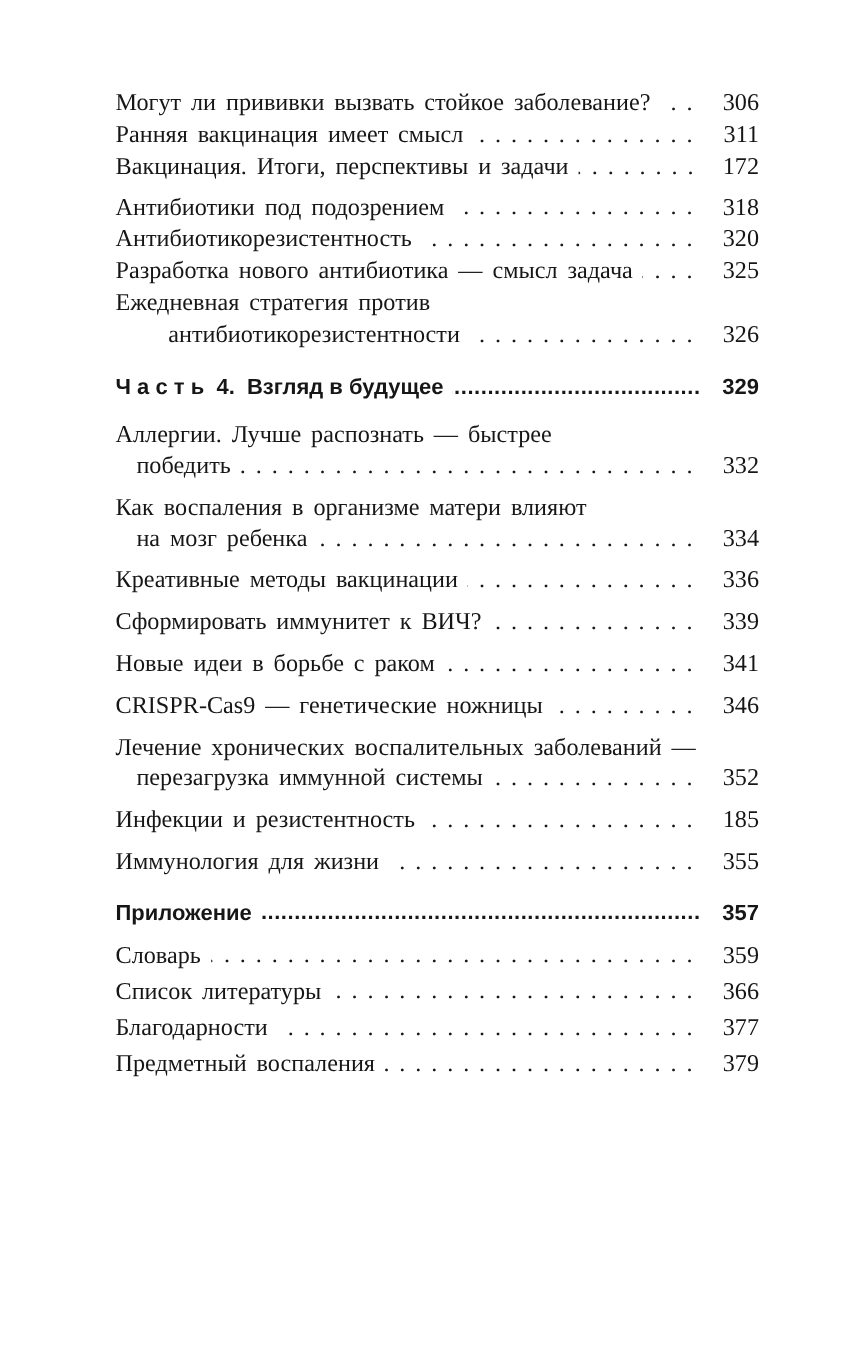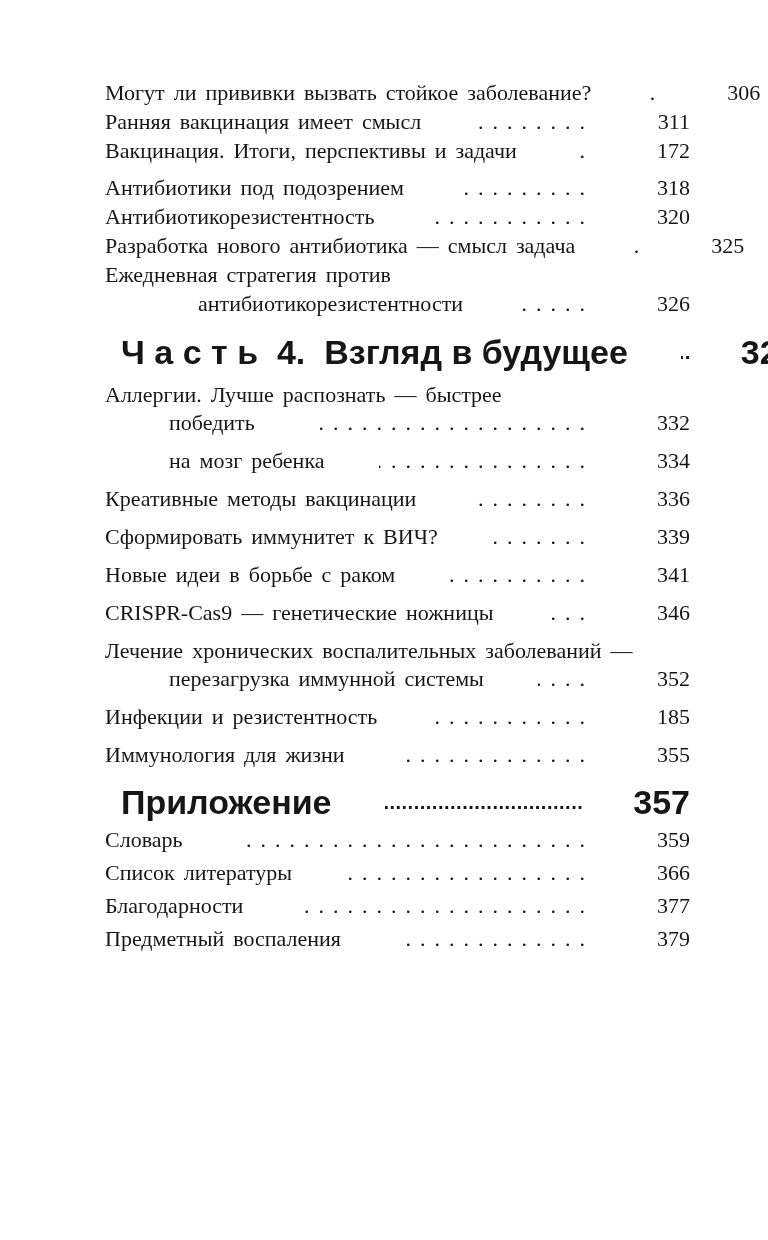--- a/index.html
+++ b/index.html
@@ -12,21 +12,20 @@
     margin:0 auto;
   }
   .toc{
     position:absolute;
     left:105px;right:78px;top:78px;
   }
   
   .row{
     display:flex;
     align-items:center;
-    gap:45px;
   }
   .entry{display:block;}
   .txt{flex:0 0 auto;}
   .indent{flex:0 0 auto;}
   .leader{
     flex:1 1 auto;
     overflow:hidden;
     white-space:nowrap;
     direction:rtl;
     margin:0 12px 0 9px;
@@ -59,24 +58,23 @@
   .sec-part4 .indent{width:19px;}
 
   
   .sec-appendix{margin-top:16px;}
   .sec-appendix .entries .row{line-height:33px;}
 
   
   .heading{
     font-family:"Liberation Sans","DejaVu Sans",sans-serif;
     font-weight:700;
-    font-size:34px;
+    font-size:20px;
     line-height:34px;
     word-spacing:normal;
-    margin-left:16px;
   }
   .heading .txt{white-space:pre;}
   .heading .leader{
     margin:0 5px 0 8px;
     font-size:20px;
     letter-spacing:0.5px;
   }
   .heading .leader::after{
     content:"....................................................................................................................................................";
   }
@@ -162,20 +160,23 @@
             </div>
             <div class="row ">
               <span class="indent"></span>
               <span class="txt">победить</span>
               <span class="leader"></span>
               <span class="pg">332</span>
             </div>
           </div>
           <div class="entry">
             <div class="row ">
+              <span class="txt">Как воспаления в организме матери влияют</span>
+            </div>
+            <div class="row ">
               <span class="indent"></span>
               <span class="txt">на мозг ребенка</span>
               <span class="leader"></span>
               <span class="pg">334</span>
             </div>
           </div>
           <div class="entry">
             <div class="row ">
               <span class="txt">Креативные методы вакцинации</span>
               <span class="leader"></span>

